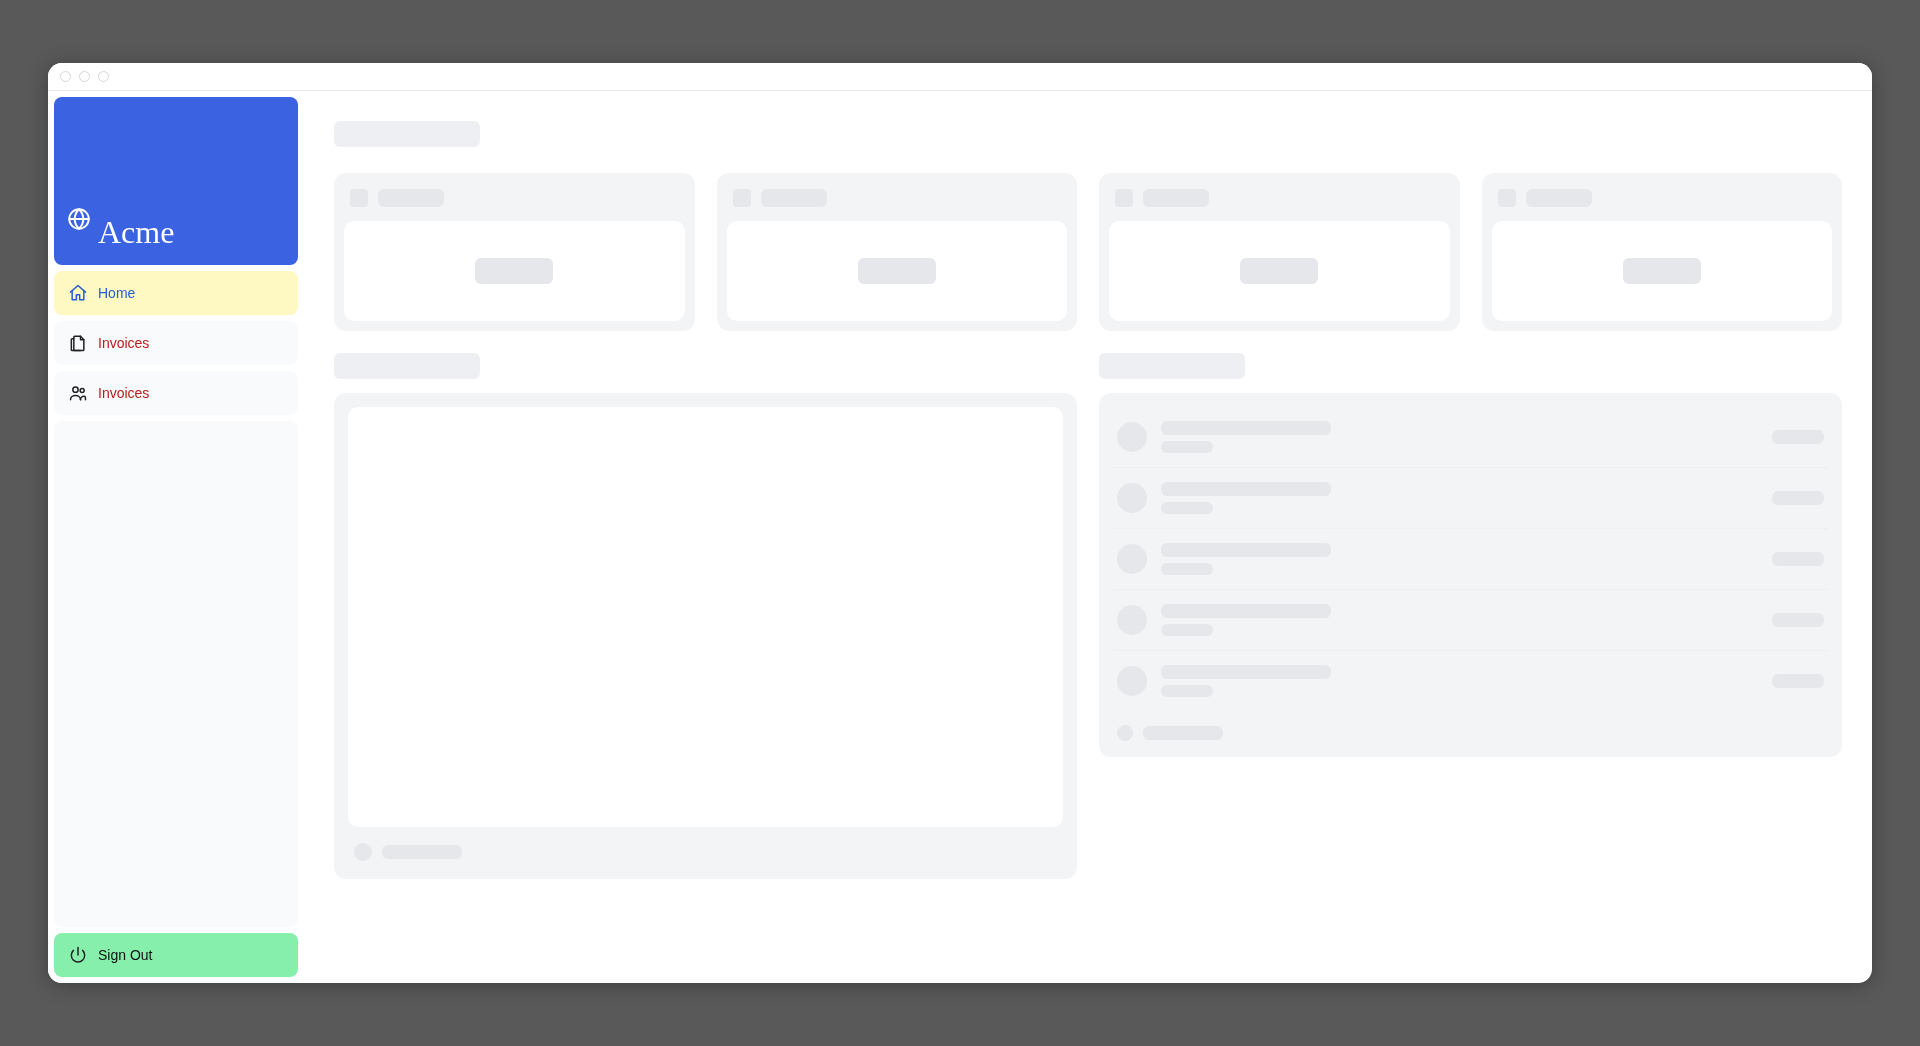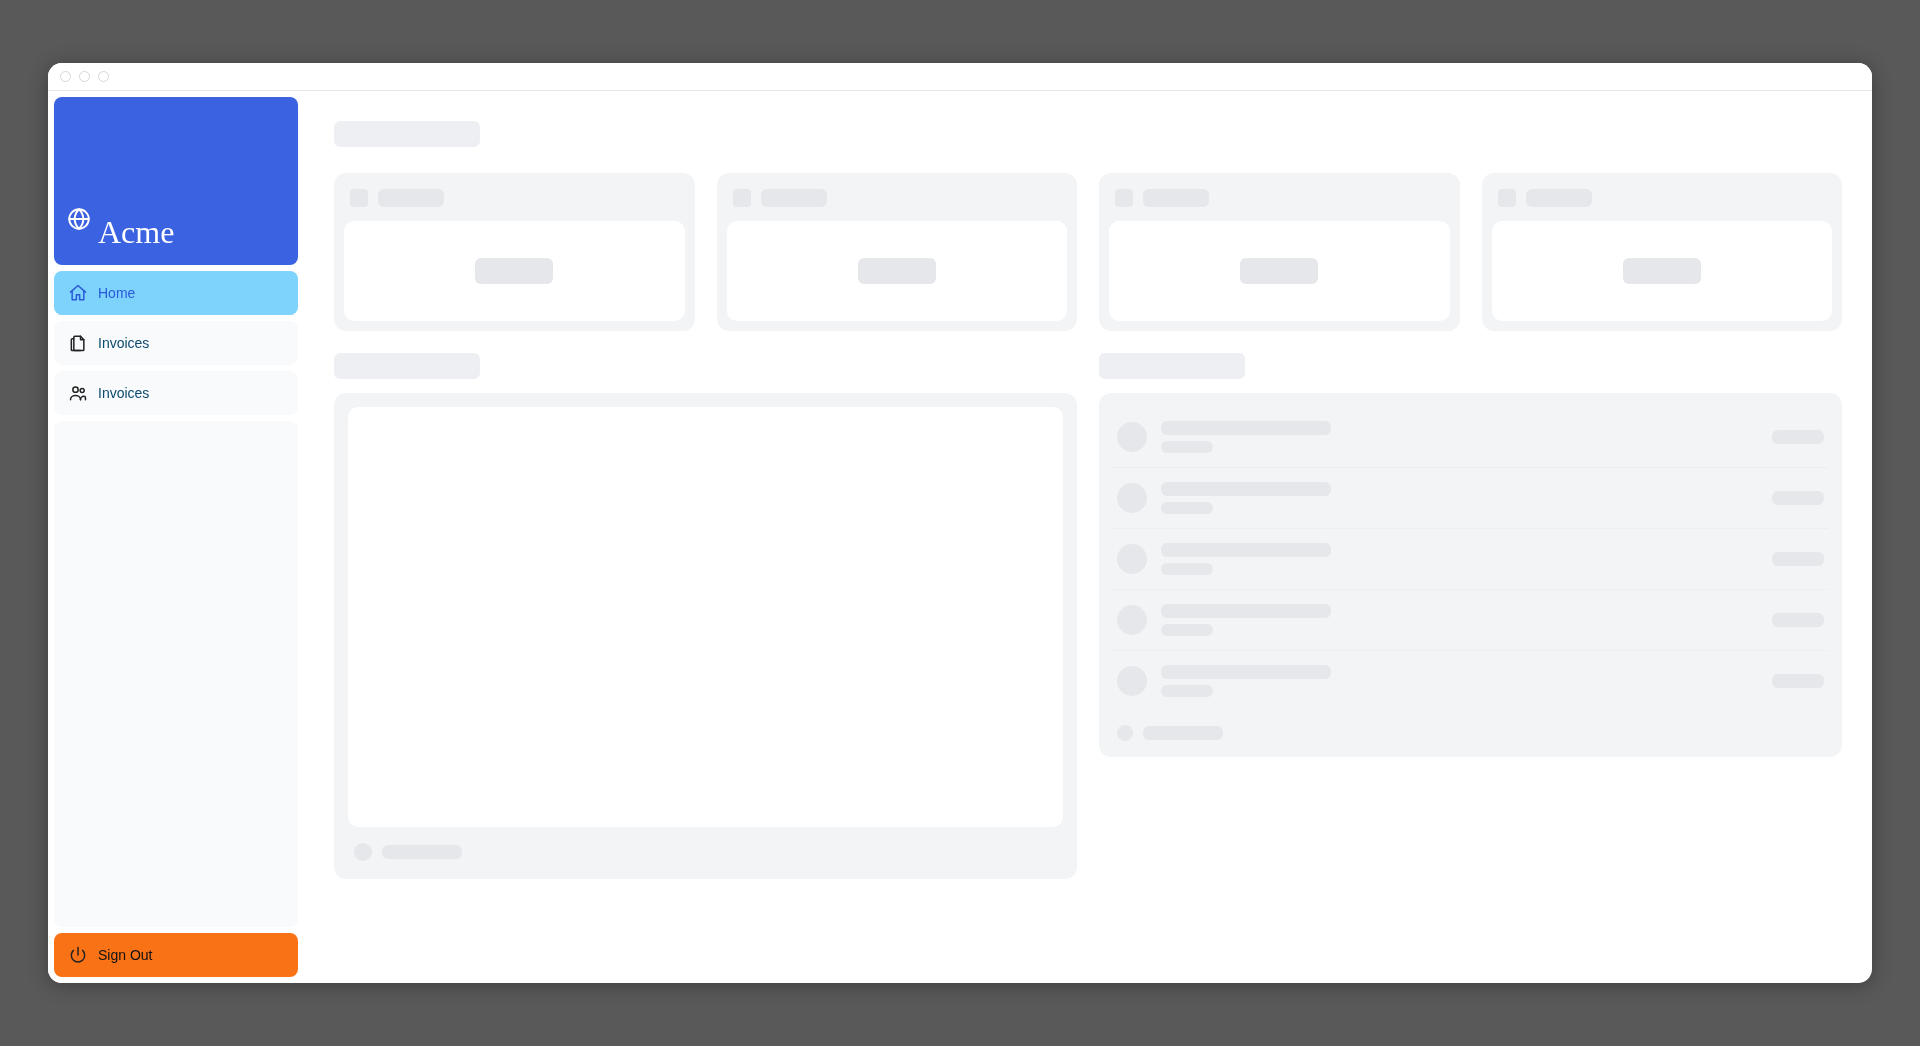--- a/index.html
+++ b/index.html
@@ -78,40 +78,40 @@
   }
   .nav-item {
     display: flex;
     align-items: center;
     gap: 10px;
     padding: 12px 14px;
     border-radius: 8px;
     background: #f9fafb;
     font-size: 14px;
     font-weight: 500;
-    color: #0c4a6e;
+    color: #b91c1c;
     cursor: pointer;
   }
   .nav-item.active {
-    background: #7dd3fc;
+    background: #fef9c3;
     color: #2a5bd7;
   }
   .nav-item.active svg { stroke: #2a5bd7; }
   .spacer {
     flex: 1;
     background: #f9fafb;
     border-radius: 8px;
   }
   .signout {
     display: flex;
     align-items: center;
     gap: 10px;
     padding: 12px 14px;
     border-radius: 8px;
-    background: #f97316;
+    background: #86efac;
     font-size: 14px;
     font-weight: 500;
     color: #111;
     cursor: pointer;
   }
   .main {
     flex: 1;
     padding: 30px 30px 0 30px;
     overflow: hidden;
   }

